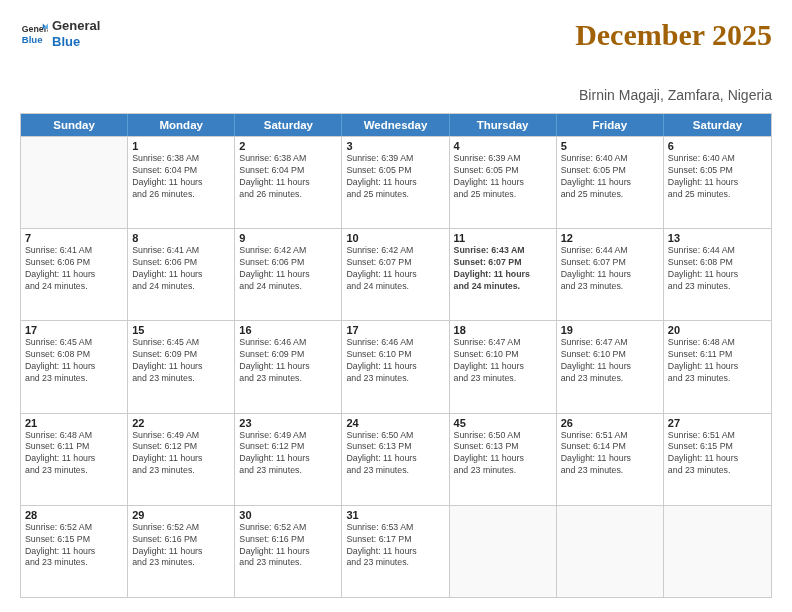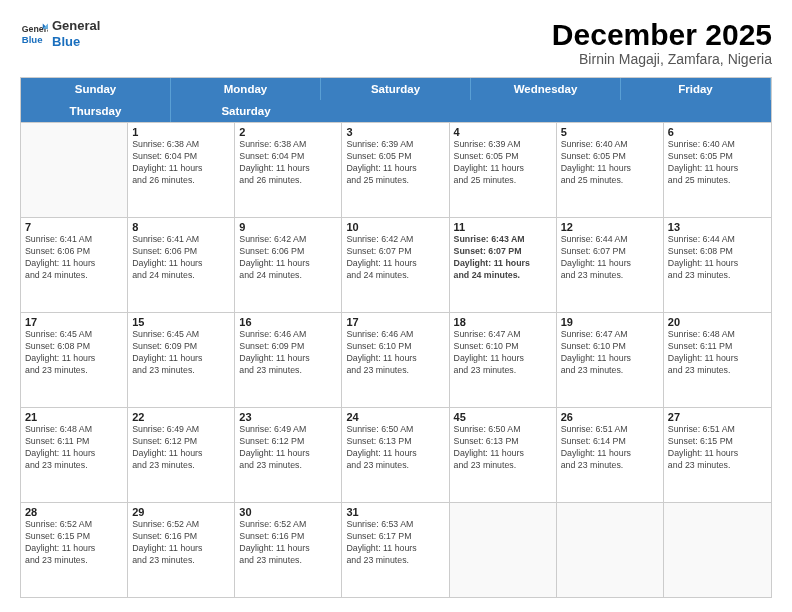--- a/index.html
+++ b/index.html
@@ -31,36 +31,38 @@
     .logo-icon {
       width: 28px;
       height: 28px;
     }
     .title-block {
       text-align: right;
     }
     .main-title {
       font-size: 30px;
       font-weight: bold;
-      color: #000000;
+      color: #a16207;
       line-height: 1.1;
+      font-family: Liberation Serif, serif;
     }
     .subtitle {
       font-size: 14px;
       color: #555;
+      margin-top: 36px;
     }
     .calendar {
       flex: 1;
       display: flex;
       flex-direction: column;
       border: 1px solid #ccc;
     }
     .cal-header {
       display: grid;
-      grid-template-columns: repeat(5, 1fr);
+      grid-template-columns: repeat(7, 1fr);
       background: #3a7fc1;
     }
     .cal-header-cell {
       padding: 5px 4px;
       color: #fff;
       font-size: 11.5px;
       font-weight: bold;
       text-align: center;
       border-right: 1px solid #5a9fd4;
     }
@@ -124,22 +126,22 @@
       <div class="subtitle">Birnin Magaji, Zamfara, Nigeria</div>
     </div>
   </div>
 
   <div class="calendar">
     <div class="cal-header" id="cal-header-row">
         <div class="cal-header-cell">Sunday</div>
         <div class="cal-header-cell">Monday</div>
         <div class="cal-header-cell">Saturday</div>
         <div class="cal-header-cell">Wednesday</div>
+        <div class="cal-header-cell">Thursday</div>
         <div class="cal-header-cell">Friday</div>
-        <div class="cal-header-cell">Thursday</div>
         <div class="cal-header-cell">Saturday</div>
       </div>
     <div class="cal-body" id="cal-body">
         <div class="cal-row">
           <div class="cal-cell empty"></div>
           <div class="cal-cell">
             <span class="day-num">1</span>
             <div class="cell-text" style="white-space: pre-line;">Sunrise: 6:38 AM
 Sunset: 6:04 PM
 Daylight: 11 hours

